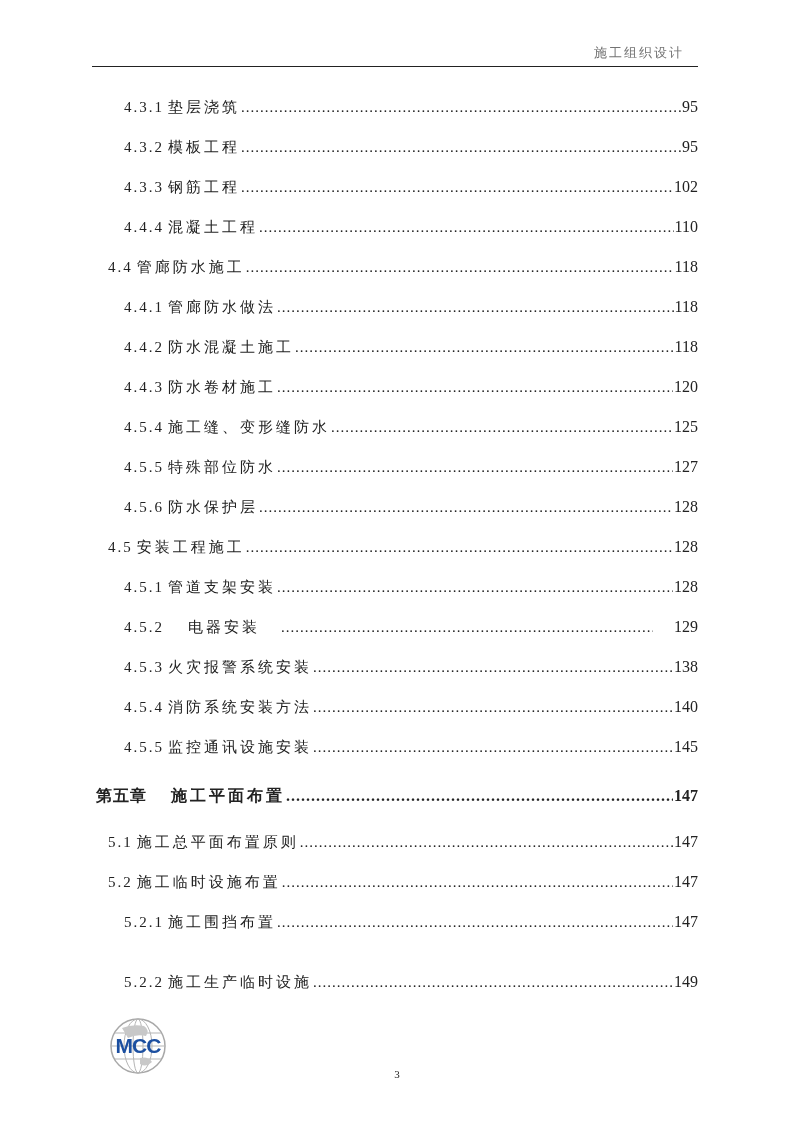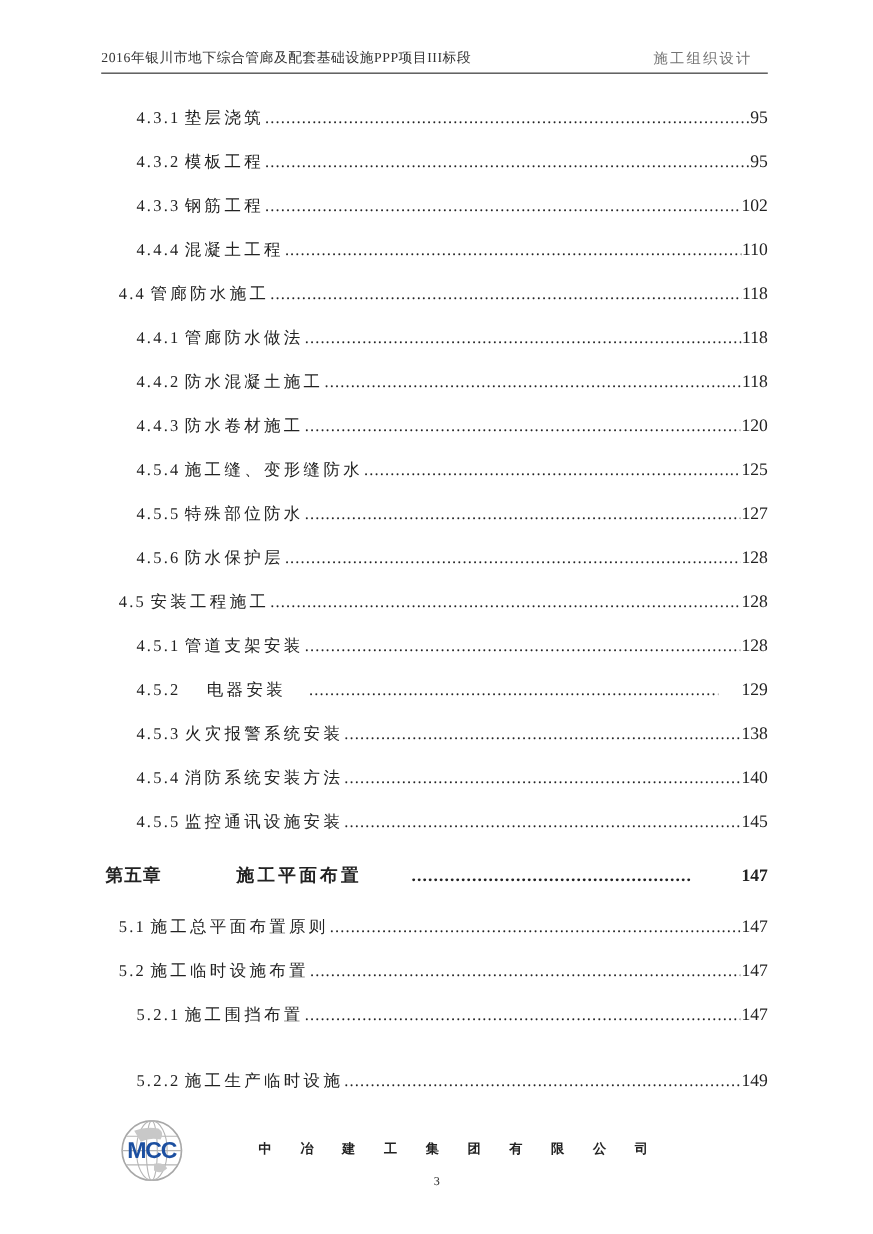--- a/index.html
+++ b/index.html
@@ -7,36 +7,35 @@
     .header { position: absolute; left: 92px; top: 44px; width: 606px; height: 22px; border-bottom: 1.5px solid #222; }
     .header-left { position: absolute; left: 0; top: 0; font-size: 12.5px; color: #333; letter-spacing: 0.5px; font-family: "Liberation Serif", "DejaVu Serif", serif; }
     .header-right { position: absolute; right: 14px; top: 0; font-size: 13px; color: #737373; letter-spacing: 2px; }
     .toc { position: absolute; left: 0; top: 0; width: 794px; }
     .toc-row { position: absolute; display: flex; align-items: baseline; height: 24px; right: 96px; font-size: 15px; font-family: "Liberation Serif", "DejaVu Serif", serif; color: #222; }
     .toc-row .num { letter-spacing: 2px; white-space: nowrap; }
     .toc-row .title { letter-spacing: 3px; white-space: nowrap; margin-left: 4px; }
     .toc-row .leader { flex: 1; overflow: hidden; white-space: nowrap; margin: 0 1px; letter-spacing: 1px; }
     .toc-row .leader::after { content: "................................................................................................................................................................................................................................................"; }
     .toc-row .page { white-space: nowrap; font-size: 16px; }
-    .lvl1 { left: 96px; font-weight: bold; font-size: 16px; gap: 44px; }
+    .lvl1 { left: 96px; font-weight: bold; font-size: 16px; }
     .lvl1 .num { letter-spacing: 1px; }
     .lvl1 .title { margin-left: 24px; letter-spacing: 3px; }
     .lvl2 { left: 108px; }
     .lvl3 { left: 124px; }
     .footer { position: absolute; left: 0; top: 1012px; width: 794px; height: 100px; }
     .logo { position: absolute; left: 102px; top: 4px; width: 72px; height: 60px; }
     .footer-cn { position: absolute; left: 200px; top: 24px; width: 450px; text-align: center; font-size: 12px; letter-spacing: 26px; font-weight: bold; color: #222; }
     .footer-en { position: absolute; left: 180px; top: 40px; width: 484px; text-align: center; font-size: 12.5px; color: #222; font-family: "Liberation Serif", "DejaVu Serif", serif; white-space: nowrap; }
     .footer-page { position: absolute; left: 380px; top: 56px; width: 34px; text-align: center; font-size: 11px; color: #222; font-family: "Liberation Serif", serif; }
   </style>
 </head>
 <body>
 
 <div class="header">
-  <span class="header-left">2016年银川市地下综合管廊及配套基础设施PPP项目III标段</span>
   <span class="header-right">施工组织设计</span>
 </div>
 
 <div class="toc" id="toc">
     <div class="toc-row lvl3" style="top: 98px;">
       <span class="num">4.3.1</span>
       <span class="title">垫层浇筑</span>
       <span class="leader"></span>
       <span class="page">95</span>
     </div>
@@ -173,15 +172,14 @@
     <circle cx="36" cy="30" r="27" fill="none" stroke="#a8a8a8" stroke-width="1.5"></circle>
     <ellipse cx="36" cy="30" rx="14" ry="27" fill="none" stroke="#b5b5b5" stroke-width="1"></ellipse>
     <ellipse cx="36" cy="30" rx="5" ry="27" fill="none" stroke="#b5b5b5" stroke-width="1"></ellipse>
     <line x1="9" y1="30" x2="63" y2="30" stroke="#b5b5b5" stroke-width="1"></line>
     <line x1="13" y1="17" x2="59" y2="17" stroke="#b5b5b5" stroke-width="1"></line>
     <line x1="13" y1="43" x2="59" y2="43" stroke="#b5b5b5" stroke-width="1"></line>
     <path d="M20 12 Q30 8 42 10 Q48 14 44 20 Q34 18 26 22 Z" fill="#c8c8c8"></path>
     <path d="M38 42 Q46 40 50 46 Q44 52 38 48 Z" fill="#c8c8c8"></path>
     <text x="36" y="37" text-anchor="middle" font-family="Liberation Sans, sans-serif" font-weight="bold" font-size="21" fill="#1c4fa0" letter-spacing="-1">MCC</text>
   </svg>
-  <div class="footer-cn">中冶建工集团有限公司</div>
   <div class="footer-page">3</div>
 </div>
 
 </body></html>

